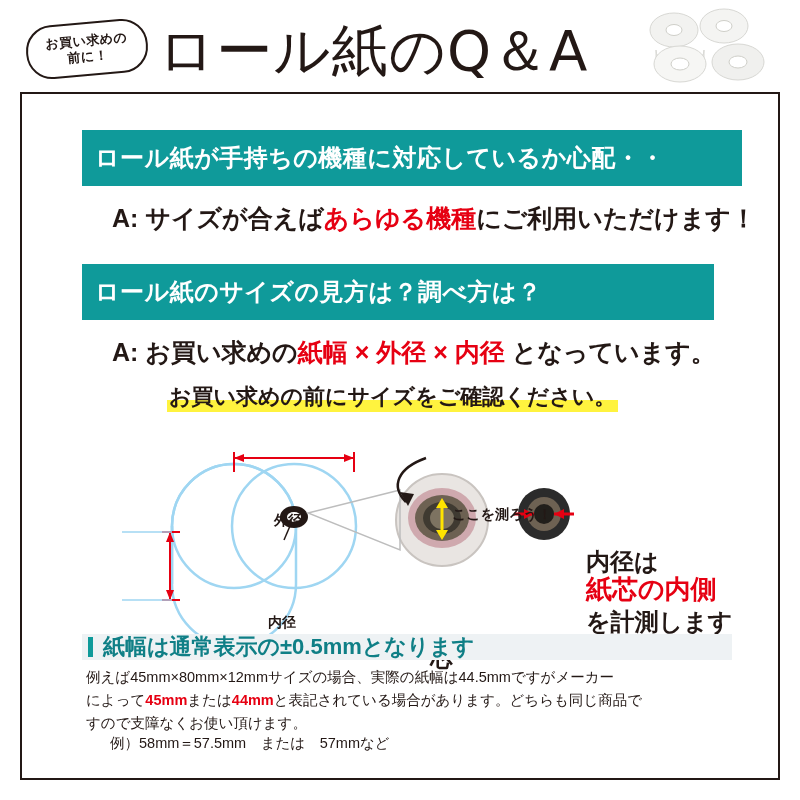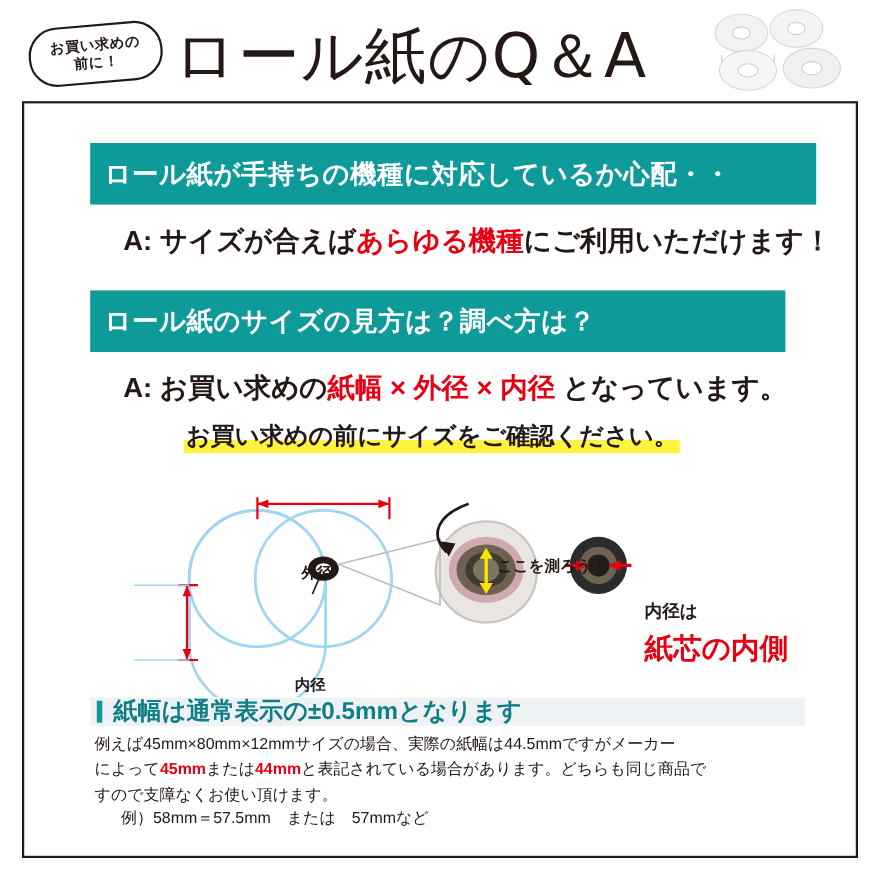--- a/index.html
+++ b/index.html
@@ -138,21 +138,21 @@
   }
   .lbl-red {
     position: absolute;
     font-size: 22px;
     font-weight: bold;
     color: #e60012;
     white-space: nowrap;
   }
   .lbl-black-big {
     position: absolute;
-    font-size: 16px;
+    font-size: 24px;
     font-weight: bold;
     color: #231815;
     white-space: nowrap;
   }
 
   
   .note {
     position: absolute;
     left: 60px;
     top: 540px;
@@ -307,20 +307,21 @@
 
       
       <div class="lbl" style="left:252px; top:98px;">外径</div>
       <div class="lbl" style="left:246px; top:200px;">内径</div>
       <div class="lbl" style="left:92px; top:228px;">紙幅</div>
       <div class="lbl" style="left:386px; top:92px;margin-left:44px;">ここを測ろう！</div>
       <div class="lbl-black-big" style="left:408px; top:228px;">芯</div>
       <div class="lbl" style="left:514px; top:222px; color:#ffffff;">芯</div>
       <div class="lbl-black-big" style="left:564px; top:132px;">内径は</div>
       <div class="lbl-red" style="left:564px; top:158px; font-size:26px;">紙芯の内側</div>
+      <div class="lbl-black-big" style="left:564px; top:192px;">を計測します</div>
     </div>
 
     <div class="note">
       <div class="note-head">
         <div class="tick"></div>
         <span>紙幅は通常表示の±0.5mmとなります</span>
       </div>
       <div class="note-body">
         <span>例えば45mm×80mm×12mmサイズの場合、実際の紙幅は44.5mmですがメーカー</span><br>
         <span>によって</span><span class="red">45mm</span><span>または</span><span class="red">44mm</span><span>と表記されている場合があります。どちらも同じ商品で</span><br>

